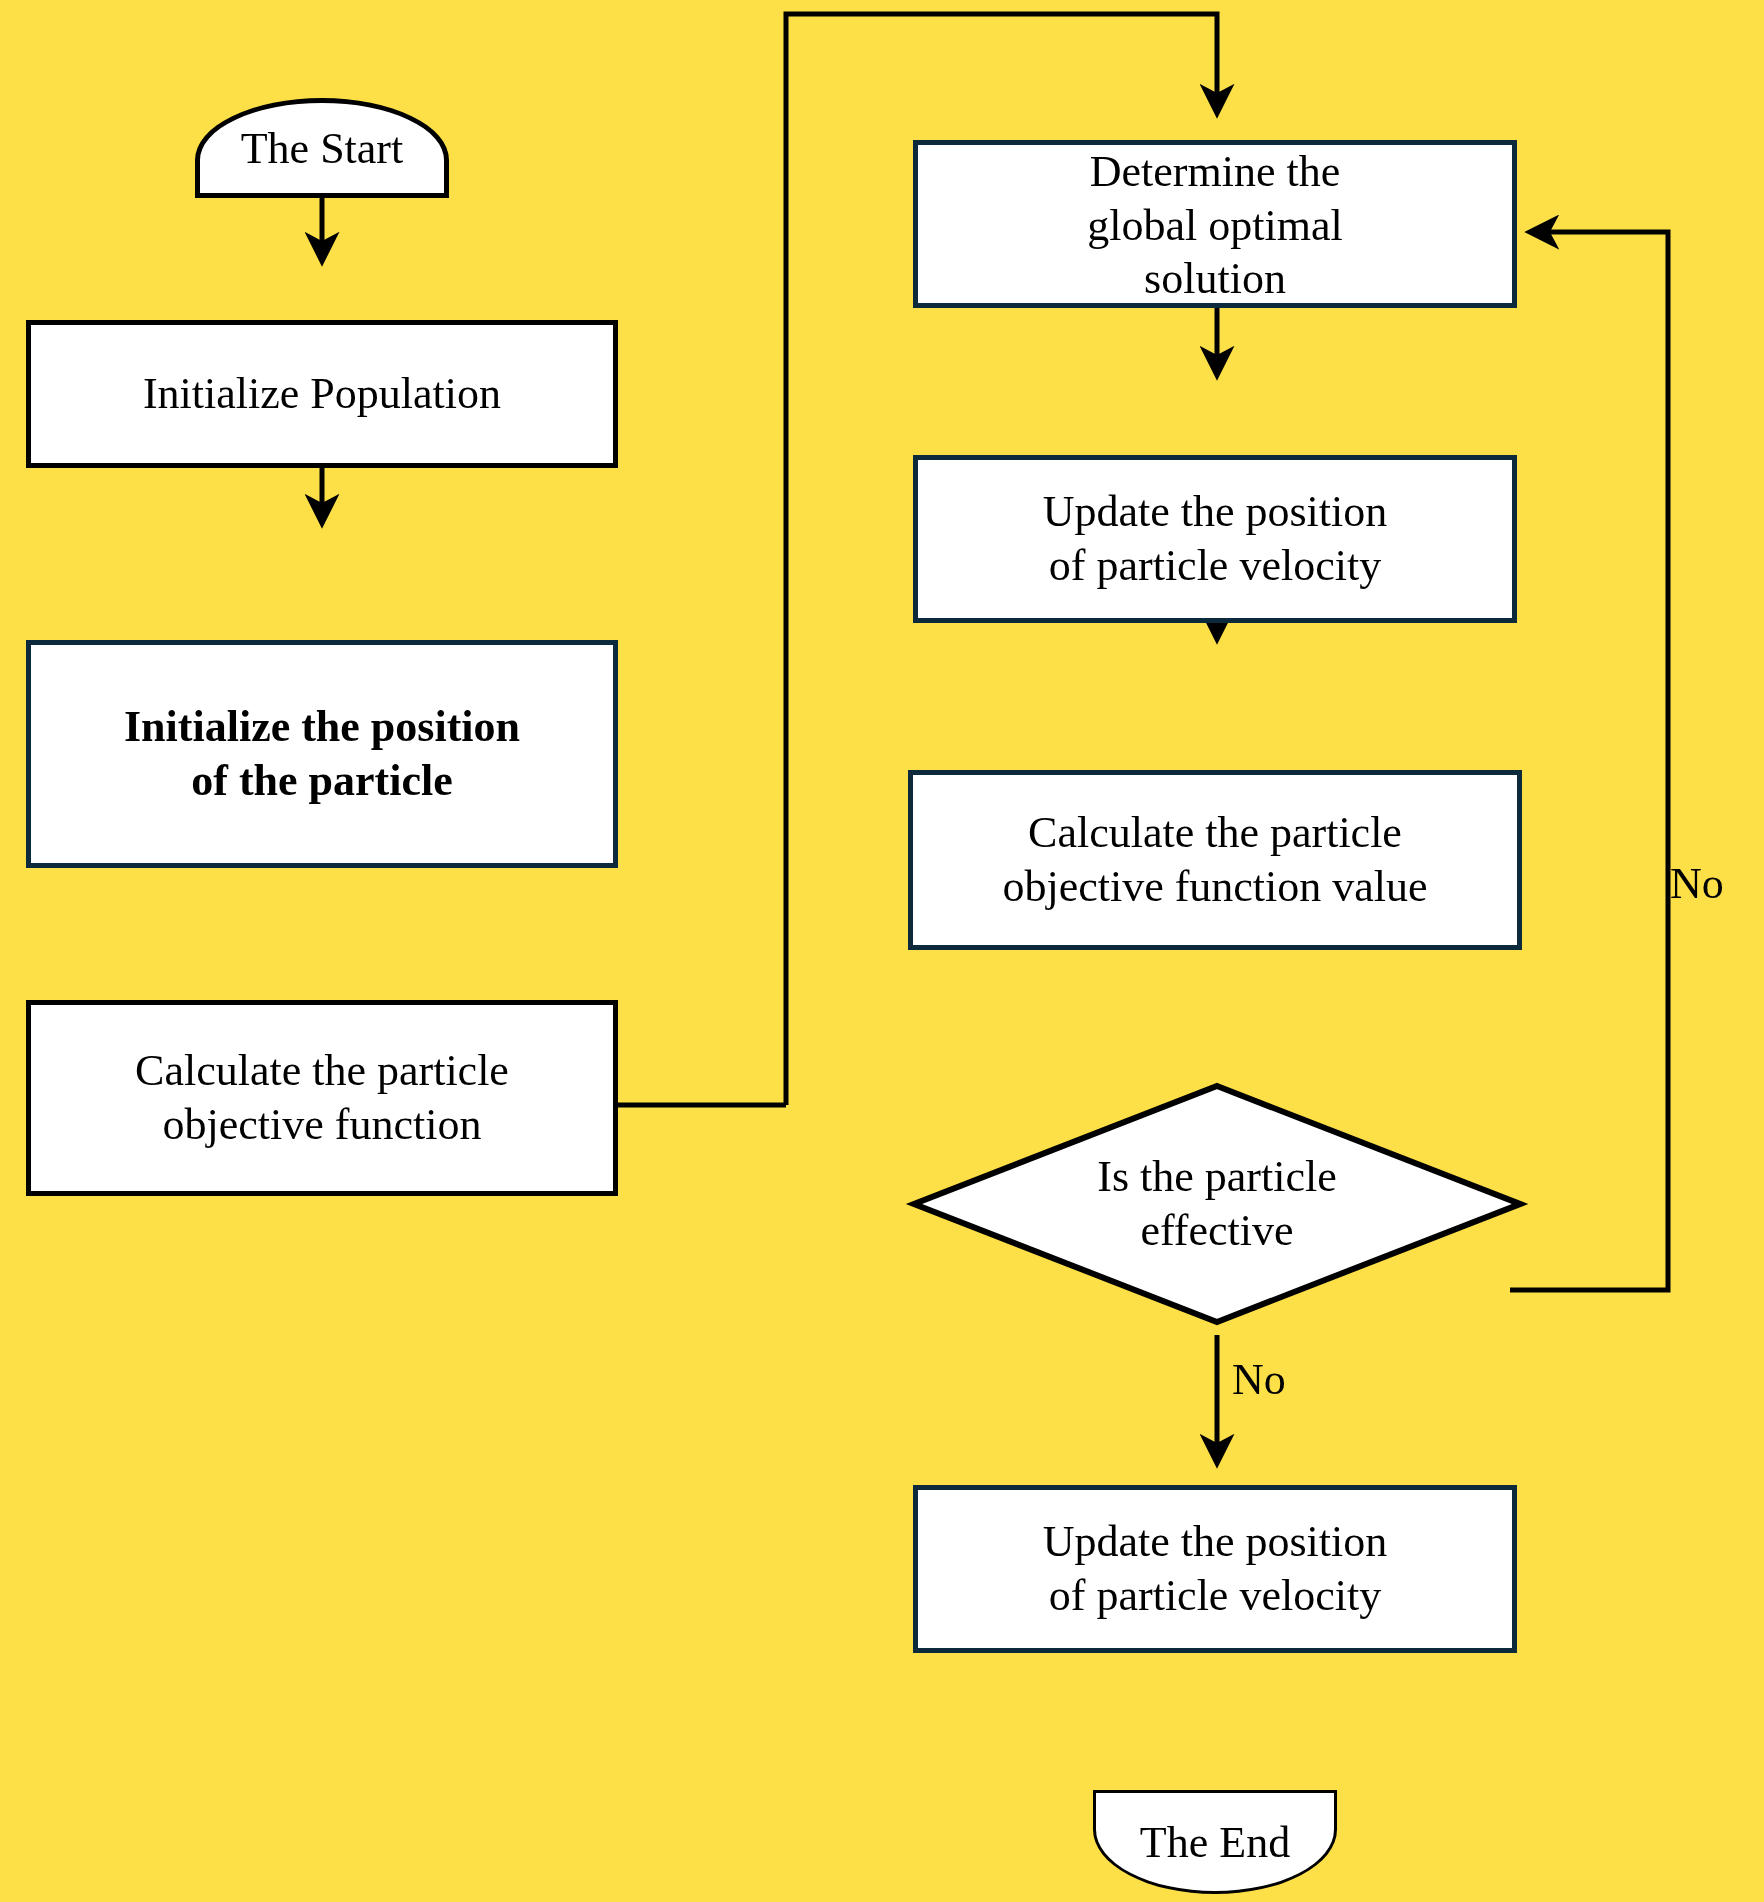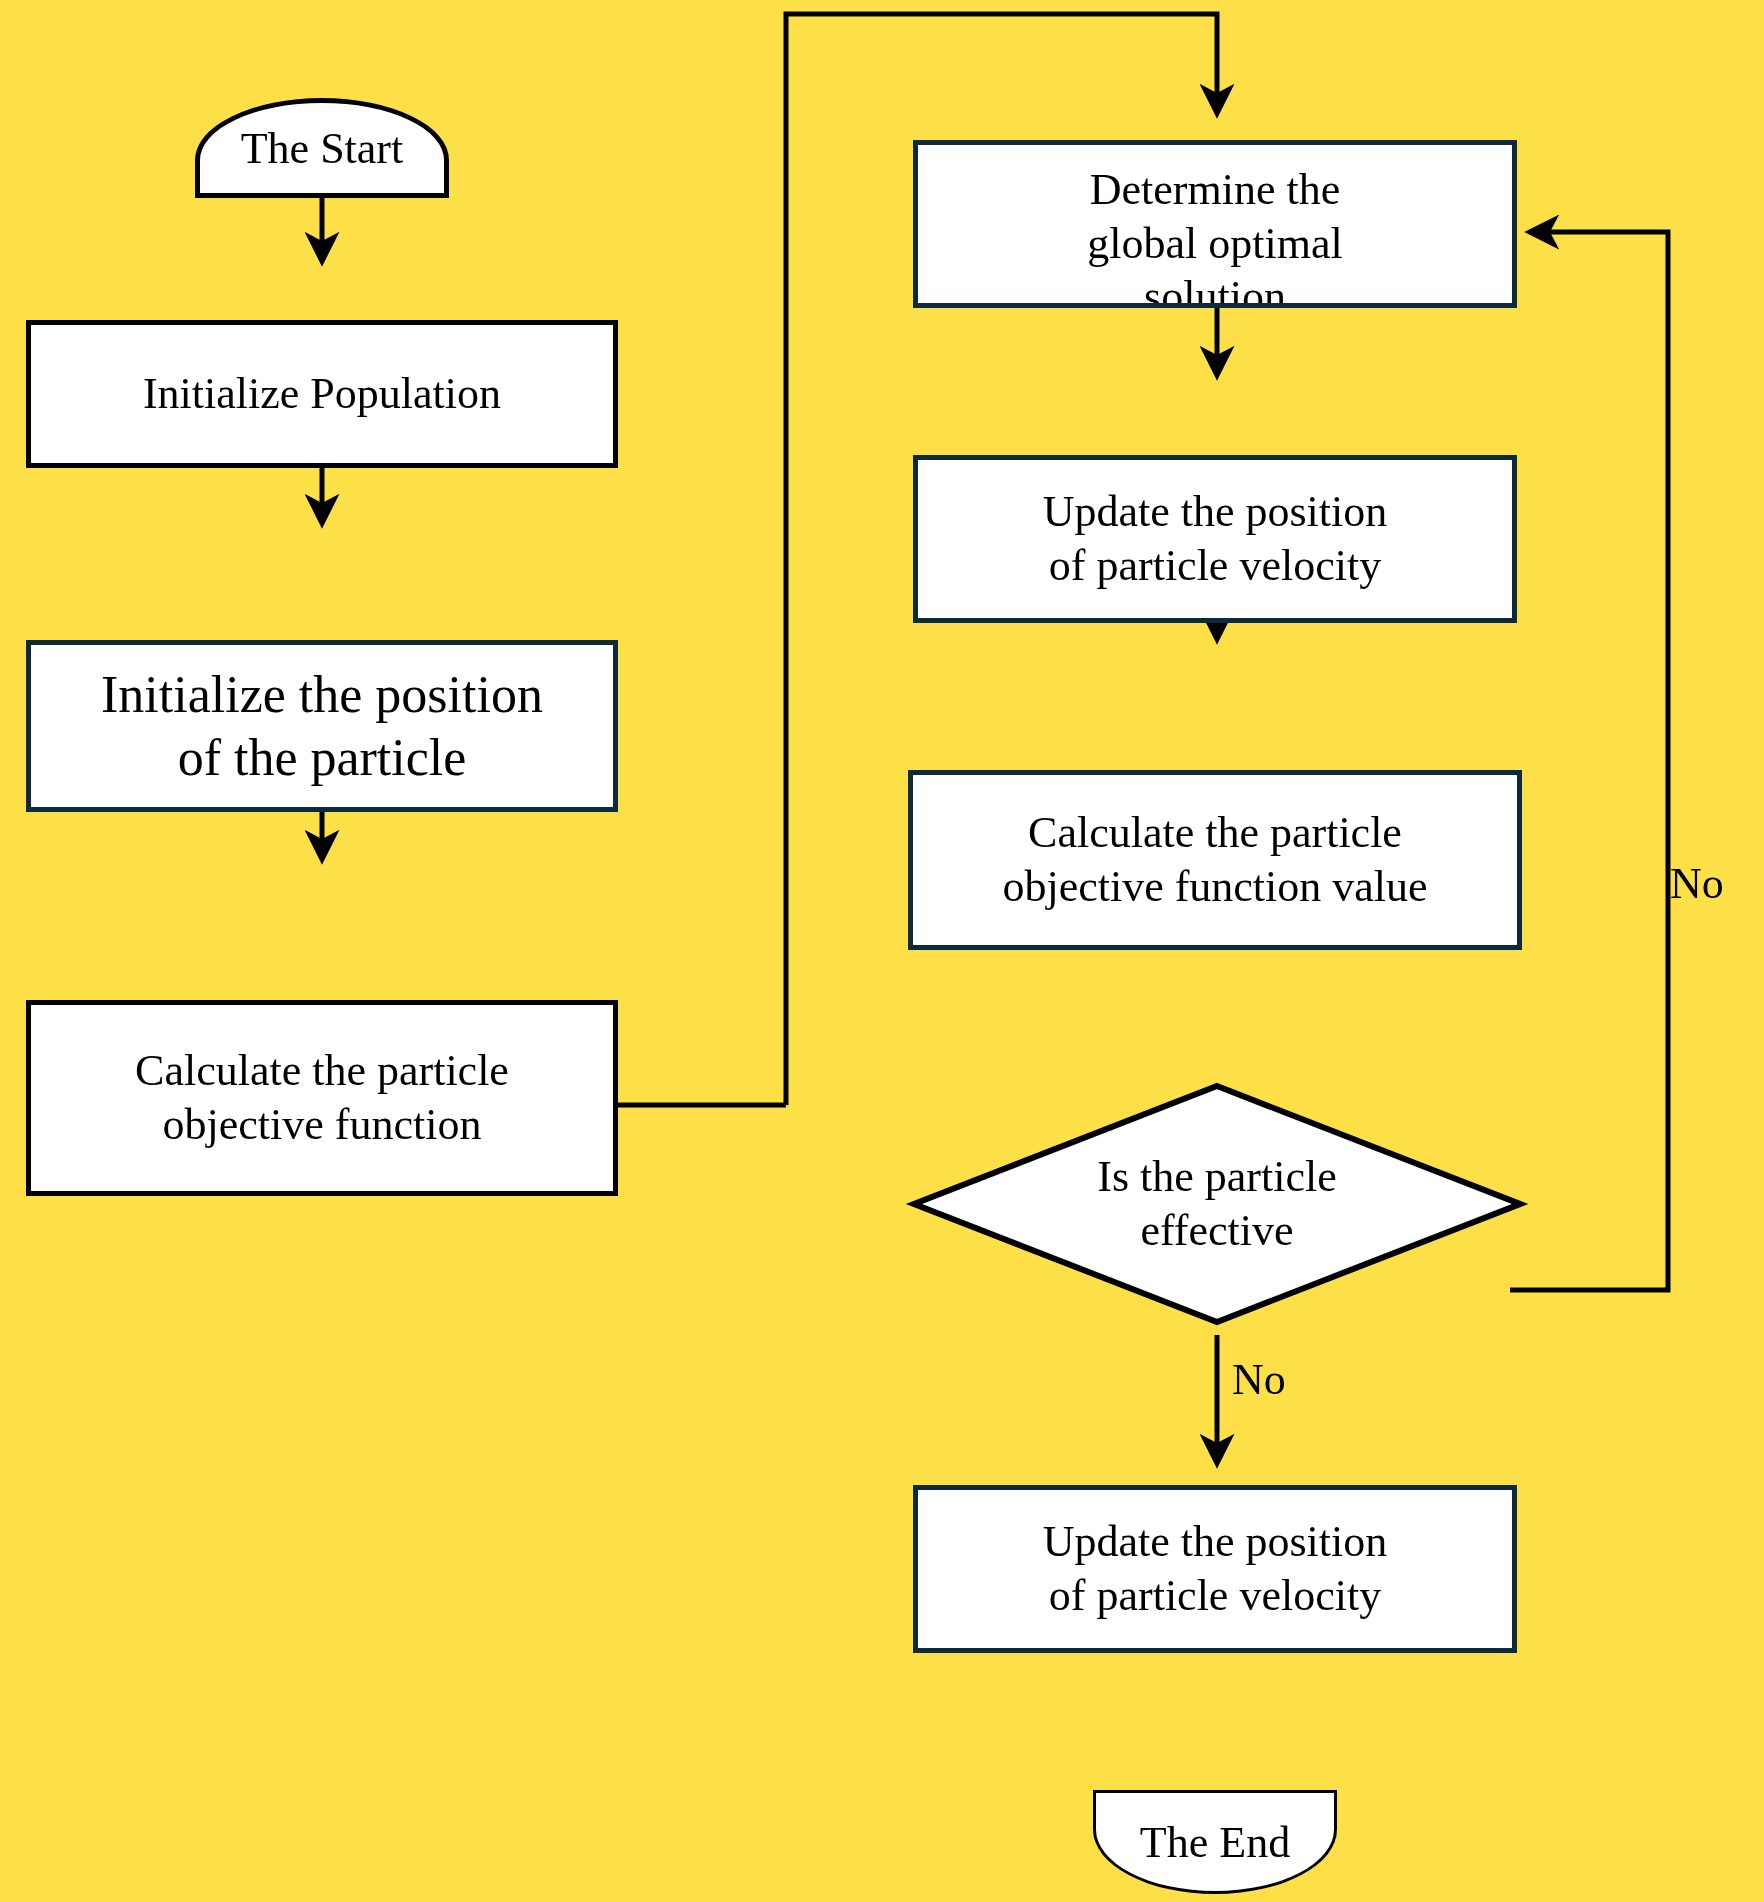--- a/index.html
+++ b/index.html
@@ -97,21 +97,21 @@
     position: absolute;
     font-weight: normal;
     color: #000000;
     font-family: "Liberation Serif", "DejaVu Serif", serif;
   }
   
   .clip-box .txt {
     position: absolute;
     left: 0;
     right: 0;
-    top: 18px;
+    top: 0;
   }
 </style>
 </head>
 <body>
 
 <div id="canvas">
 
   <svg id="wires" viewBox="0 0 1764 1902" width="1764" height="1902">
     <defs>
       <marker id="arrow" viewBox="0 0 12 12" refX="9" refY="6" markerWidth="7" markerHeight="7" orient="auto-start-reverse">
@@ -142,21 +142,21 @@
   </svg>
 
   <div class="term term-start" style="left: 195px; top: 98px; width: 254px; height: 100px; font-size: 44px; border-color: rgb(0, 0, 0);">
     <span class="txt">The Start</span>
   </div>
 
   <div class="node box-black" style="left: 26px; top: 320px; width: 592px; height: 148px; font-size: 44px; border-color: rgb(0, 0, 0);">
     <span class="txt">Initialize Population</span>
   </div>
 
-  <div class="node box-navy" style="left: 26px; top: 640px; width: 592px; height: 172px; font-size: 52px; border-color: rgb(13, 42, 61);">
+  <div class="node box-navy" style="left: 26px; top: 640px; width: 592px; height: 228px; font-size: 44px; border-color: rgb(13, 42, 61); font-weight: bold;">
     <span class="txt">Initialize the position
 of the particle</span>
   </div>
 
   <div class="node box-black" style="left: 26px; top: 1000px; width: 592px; height: 196px; font-size: 44px; border-color: rgb(0, 0, 0);">
     <span class="txt">Calculate the particle
 objective function</span>
   </div>
 
   <div class="node box-navy clip-box" style="left: 913px; top: 140px; width: 604px; height: 168px; font-size: 44px; overflow: hidden; display: block; border-color: rgb(13, 42, 61);">

